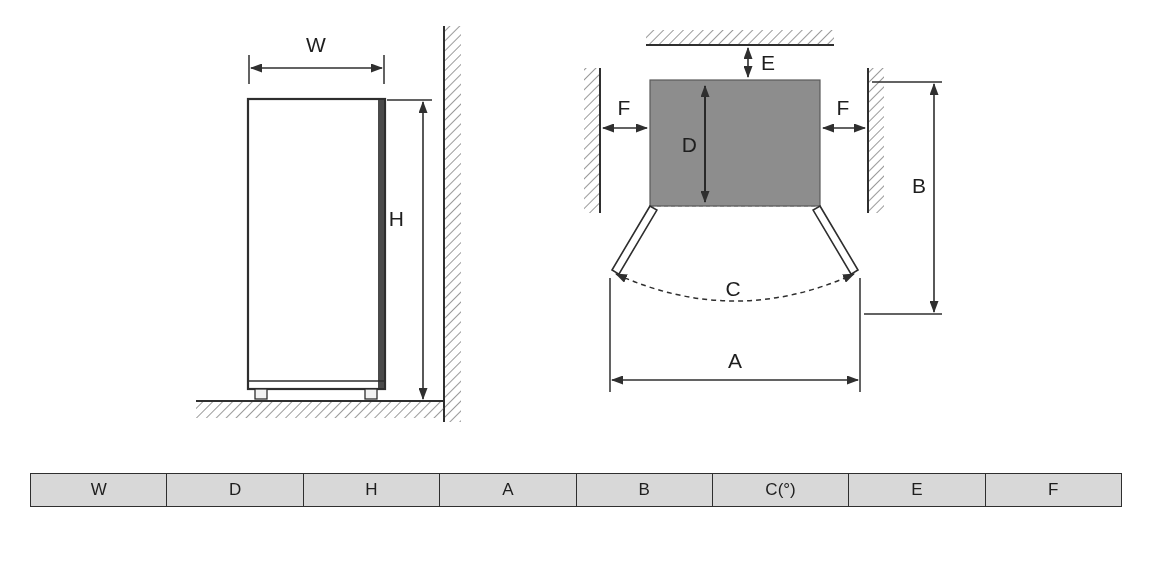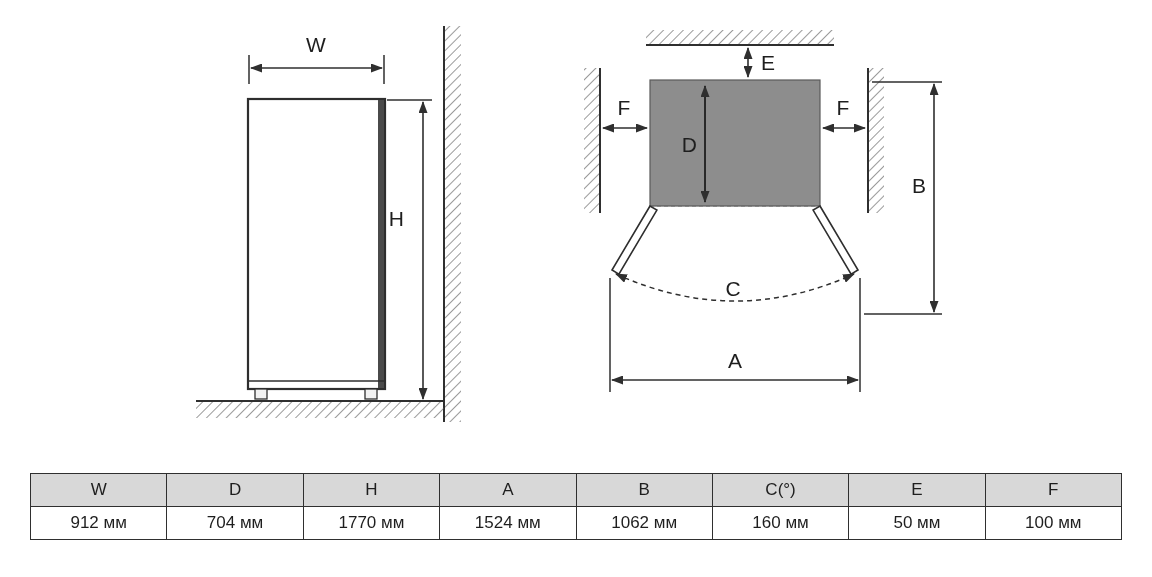--- a/index.html
+++ b/index.html
@@ -114,24 +114,14 @@
       <tr class="hdr">
     <td>W</td>
     <td>D</td>
     <td>H</td>
     <td>A</td>
     <td>B</td>
     <td>C(°)</td>
     <td>E</td>
     <td>F</td>
   </tr>
-  <tr class="val">
-    <td>912 мм</td>
-    <td>704 мм</td>
-    <td>1770 мм</td>
-    <td>1524 мм</td>
-    <td>1062 мм</td>
-    <td>160 мм</td>
-    <td>50 мм</td>
-    <td>100 мм</td>
-  </tr>
 </tbody>
   </table>
 
 </body></html>

